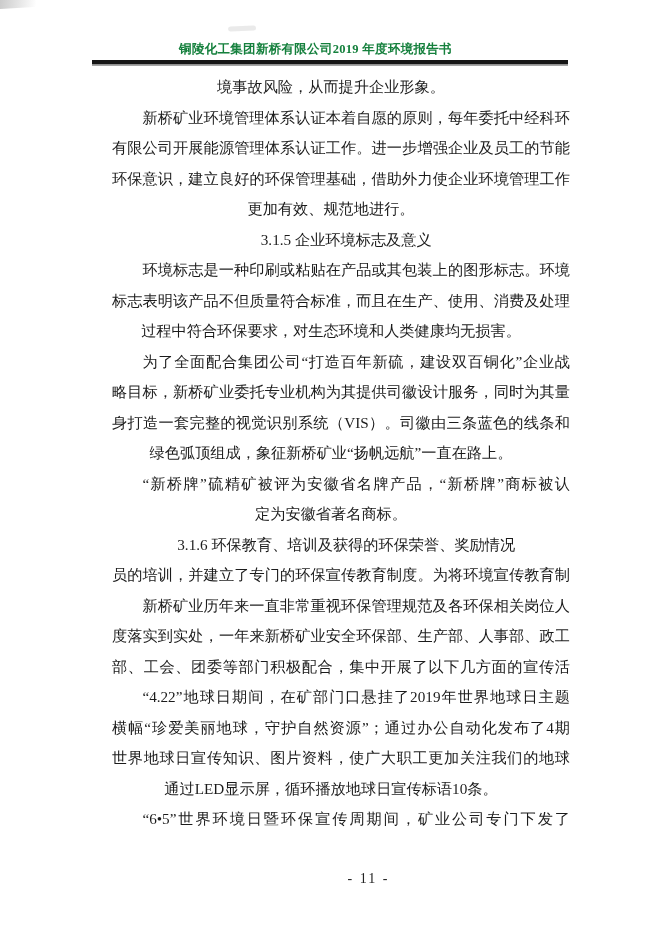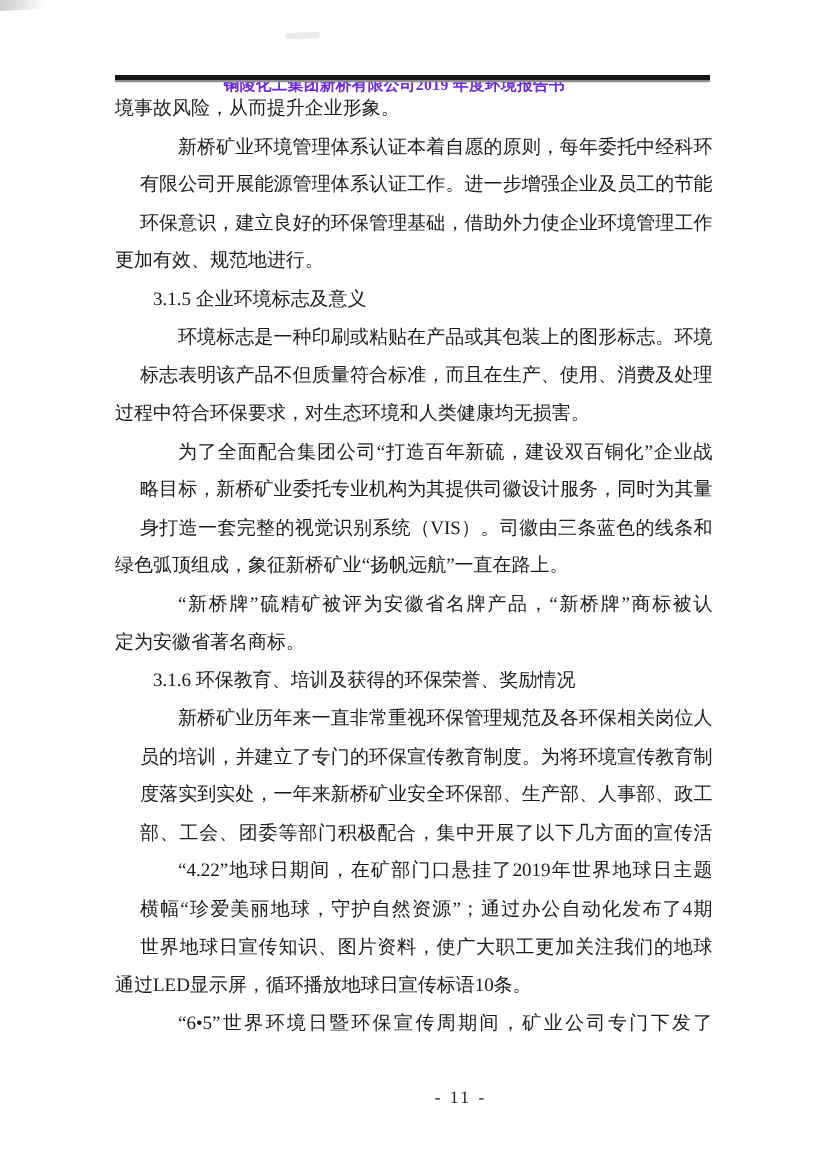--- a/index.html
+++ b/index.html
@@ -15,23 +15,22 @@
     position: absolute;
     left: 0;
     top: 41px;
     width: 631px;
     height: 16px;
     line-height: 16px;
     text-align: center;
     font-size: 12.5px;
     font-weight: 600;
     letter-spacing: 0.3px;
-    color: #6d28d9;
+    color: #15803d;
     white-space: pre;
-    margin-top: 19px;
   }
   .header-rule {
     position: absolute;
     left: 92px;
     top: 60px;
     width: 476px;
     height: 3.5px;
     background: #151515;
     box-shadow: 0 1.8px 0 #8f8f8f;
   }
@@ -41,21 +40,21 @@
     top: 72px;
     width: 478px;
     font-size: 15.2px;
     color: #1b1b1b;
   }
   .line {
     height: 30.5px;
     line-height: 30.5px;
     overflow: hidden;
     white-space: nowrap;
-    text-align: left;
+    text-align: center;
   }
   .line.full {
     white-space: normal;
     text-align: justify;
     text-align-last: justify;
     text-justify: inter-character;
     margin-left: 20px;
   }
   .line.indent { text-indent: 2em; }
   .doc-footer {
@@ -104,22 +103,22 @@
       <div class="line indent full">环境标志是一种印刷或粘贴在产品或其包装上的图形标志。环境</div>
       <div class="line full">标志表明该产品不但质量符合标准，而且在生产、使用、消费及处理</div>
       <div class="line">过程中符合环保要求，对生态环境和人类健康均无损害。</div>
       <div class="line indent full">为了全面配合集团公司“打造百年新硫，建设双百铜化”企业战</div>
       <div class="line full">略目标，新桥矿业委托专业机构为其提供司徽设计服务，同时为其量</div>
       <div class="line full">身打造一套完整的视觉识别系统（VIS）。司徽由三条蓝色的线条和</div>
       <div class="line">绿色弧顶组成，象征新桥矿业“扬帆远航”一直在路上。</div>
       <div class="line indent full">“新桥牌”硫精矿被评为安徽省名牌产品，“新桥牌”商标被认</div>
       <div class="line">定为安徽省著名商标。</div>
       <div class="line indent">3.1.6 环保教育、培训及获得的环保荣誉、奖励情况</div>
+      <div class="line full">员的培训，并建立了专门的环保宣传教育制度。为将环境宣传教育制</div>
       <div class="line indent full">新桥矿业历年来一直非常重视环保管理规范及各环保相关岗位人</div>
-      <div class="line full">员的培训，并建立了专门的环保宣传教育制度。为将环境宣传教育制</div>
       <div class="line full">度落实到实处，一年来新桥矿业安全环保部、生产部、人事部、政工</div>
       <div class="line full">部、工会、团委等部门积极配合，集中开展了以下几方面的宣传活动：</div>
       <div class="line indent full">“4.22”地球日期间，在矿部门口悬挂了2019年世界地球日主题</div>
       <div class="line full">横幅“珍爱美丽地球，守护自然资源”；通过办公自动化发布了4期</div>
       <div class="line full">世界地球日宣传知识、图片资料，使广大职工更加关注我们的地球日；</div>
       <div class="line">通过LED显示屏，循环播放地球日宣传标语10条。</div>
       <div class="line indent full">“6•5”世界环境日暨环保宣传周期间，矿业公司专门下发了</div>
     </div>
 
   <div class="doc-footer">

